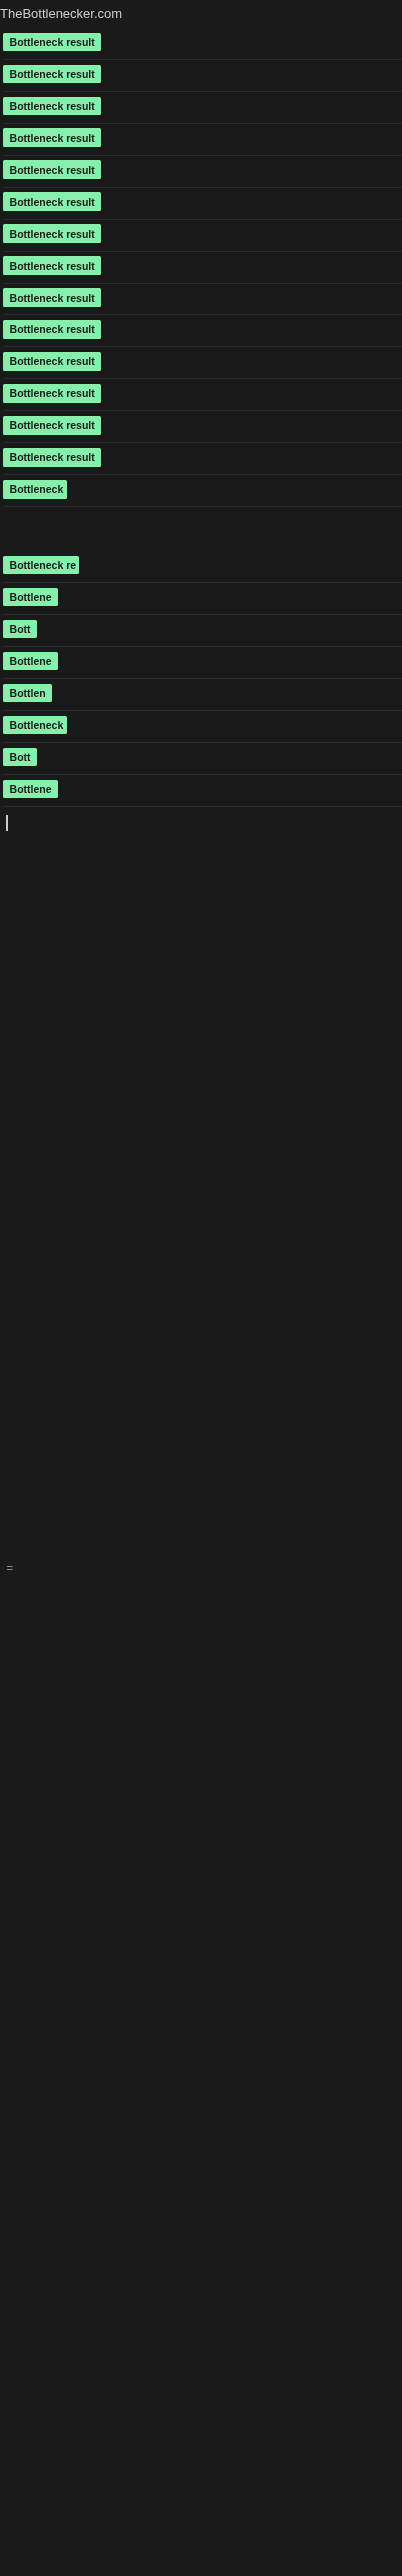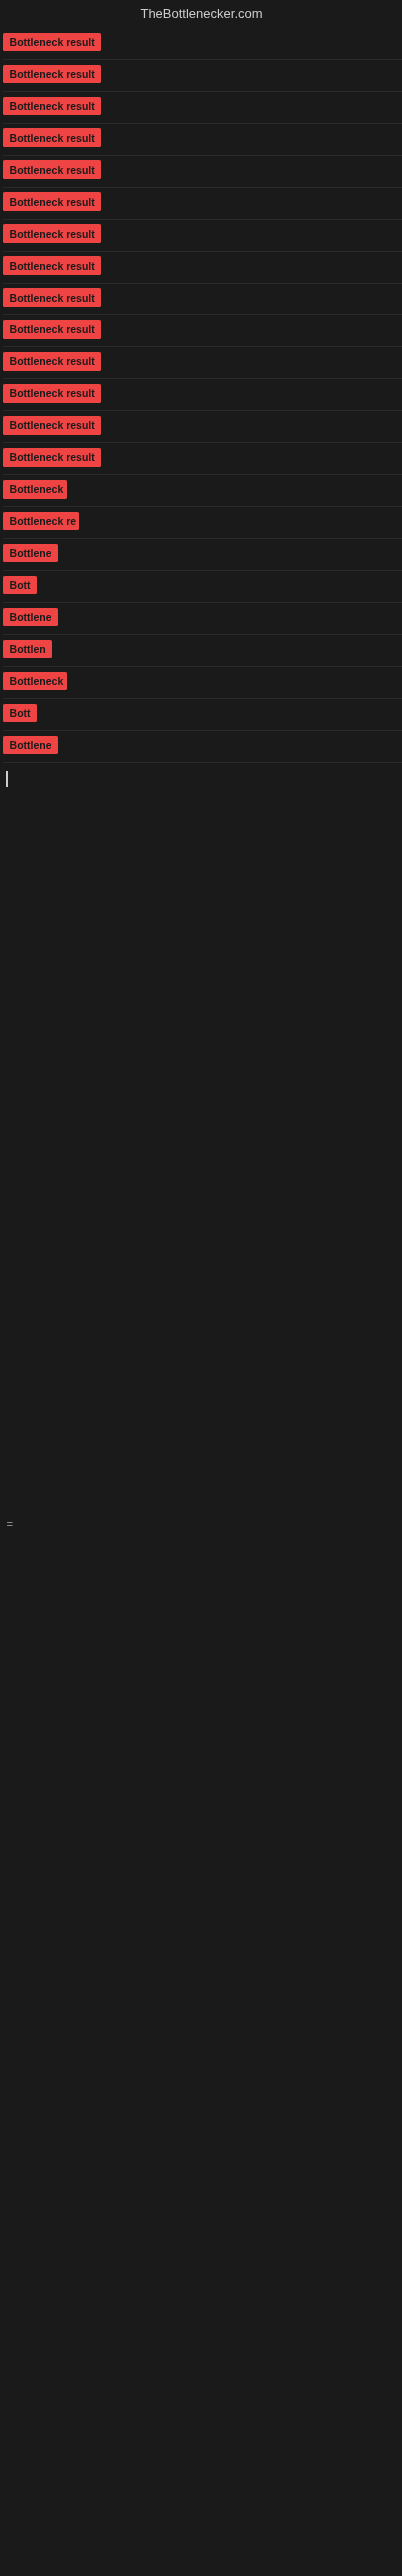--- a/index.html
+++ b/index.html
@@ -10,30 +10,29 @@
 
     body {
       width: 403px;
       min-height: 2576px;
       background-color: #1a1a1a;
       font-family: Arial, sans-serif;
       position: relative;
     }
 
     .site-title {
-      text-align: center;
       color: #cccccc;
       font-size: 13px;
       padding: 6.4px 0 3.2px 0;
       font-weight: normal;
     }
 
     .bottleneck-badge {
       display: inline-block;
-      background-color: #ef4444;
+      background-color: #86efac;
       color: #1a1a1a;
       font-size: 10.5px;
       font-weight: bold;
       padding: 3.2px 6.4px;
       border-radius: 1.6px;
       white-space: nowrap;
       overflow: hidden;
     }
 
     .items-container {
@@ -74,21 +73,21 @@
       <div class="row"><div class="bottleneck-badge" style="max-width: 113px;">Bottleneck result</div></div>
       <div class="row"><div class="bottleneck-badge" style="max-width: 113px;">Bottleneck result</div></div>
       <div class="row"><div class="bottleneck-badge" style="max-width: 113px;">Bottleneck result</div></div>
       <div class="row"><div class="bottleneck-badge" style="max-width: 113px;">Bottleneck result</div></div>
       <div class="row"><div class="bottleneck-badge" style="max-width: 113px;">Bottleneck result</div></div>
       <div class="row"><div class="bottleneck-badge" style="max-width: 113px;">Bottleneck result</div></div>
       <div class="row"><div class="bottleneck-badge" style="max-width: 113px;">Bottleneck result</div></div>
       <div class="row"><div class="bottleneck-badge" style="max-width: 113px;">Bottleneck result</div></div>
       <div class="row"><div class="bottleneck-badge" style="max-width: 113px;">Bottleneck result</div></div>
       <div class="row"><div class="bottleneck-badge" style="max-width: 64px;">Bottleneck</div></div>
-      <div class="row"><div class="bottleneck-badge" style="max-width: 76px;">Bottleneck re</div></div>
+      <div class="row"><div class="bottleneck-badge" style="max-width: 76px; margin-top: 44px;">Bottleneck re</div></div>
       <div class="row"><div class="bottleneck-badge" style="max-width: 56px;">Bottlene</div></div>
       <div class="row"><div class="bottleneck-badge" style="max-width: 34px;">Bott</div></div>
       <div class="row"><div class="bottleneck-badge" style="max-width: 56px;">Bottlene</div></div>
       <div class="row"><div class="bottleneck-badge" style="max-width: 50px;">Bottlen</div></div>
       <div class="row"><div class="bottleneck-badge" style="max-width: 64px;">Bottleneck</div></div>
       <div class="row"><div class="bottleneck-badge" style="max-width: 34px;">Bott</div></div>
       <div class="row"><div class="bottleneck-badge" style="max-width: 56px;">Bottlene</div></div>
       <div class="cursor-line"></div>
       <div style="height: 48px;"></div>
       <div style="height: 48px;"></div>

